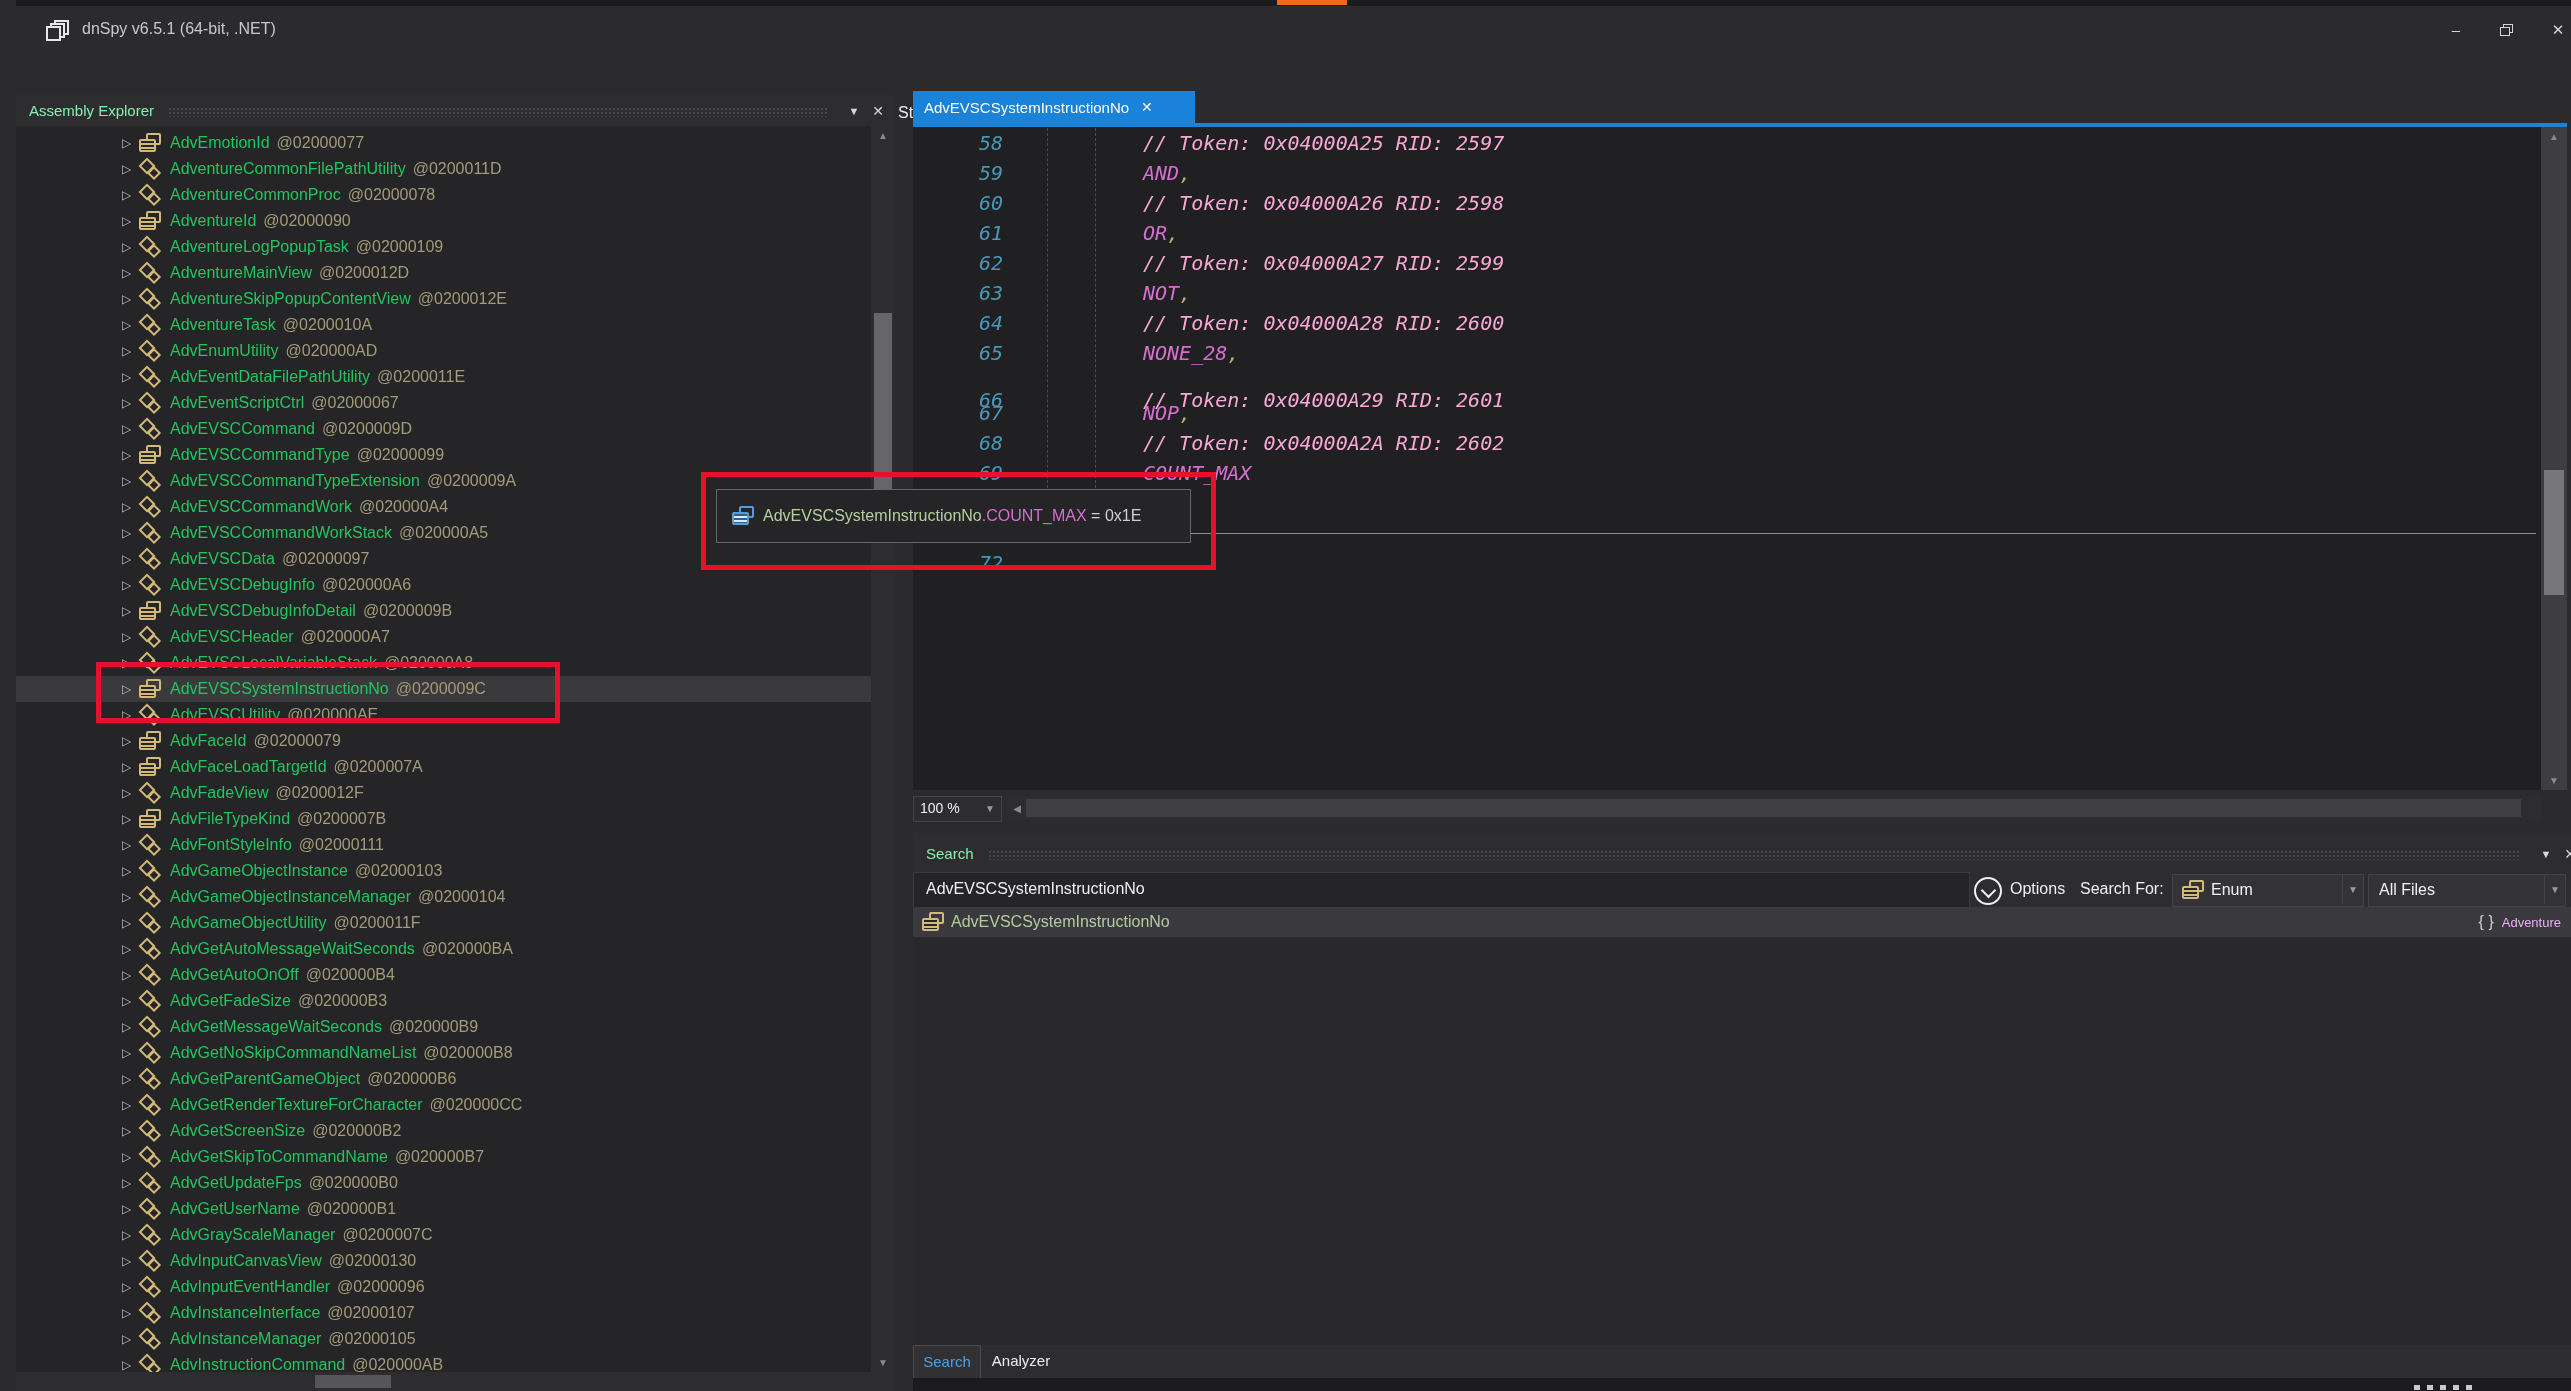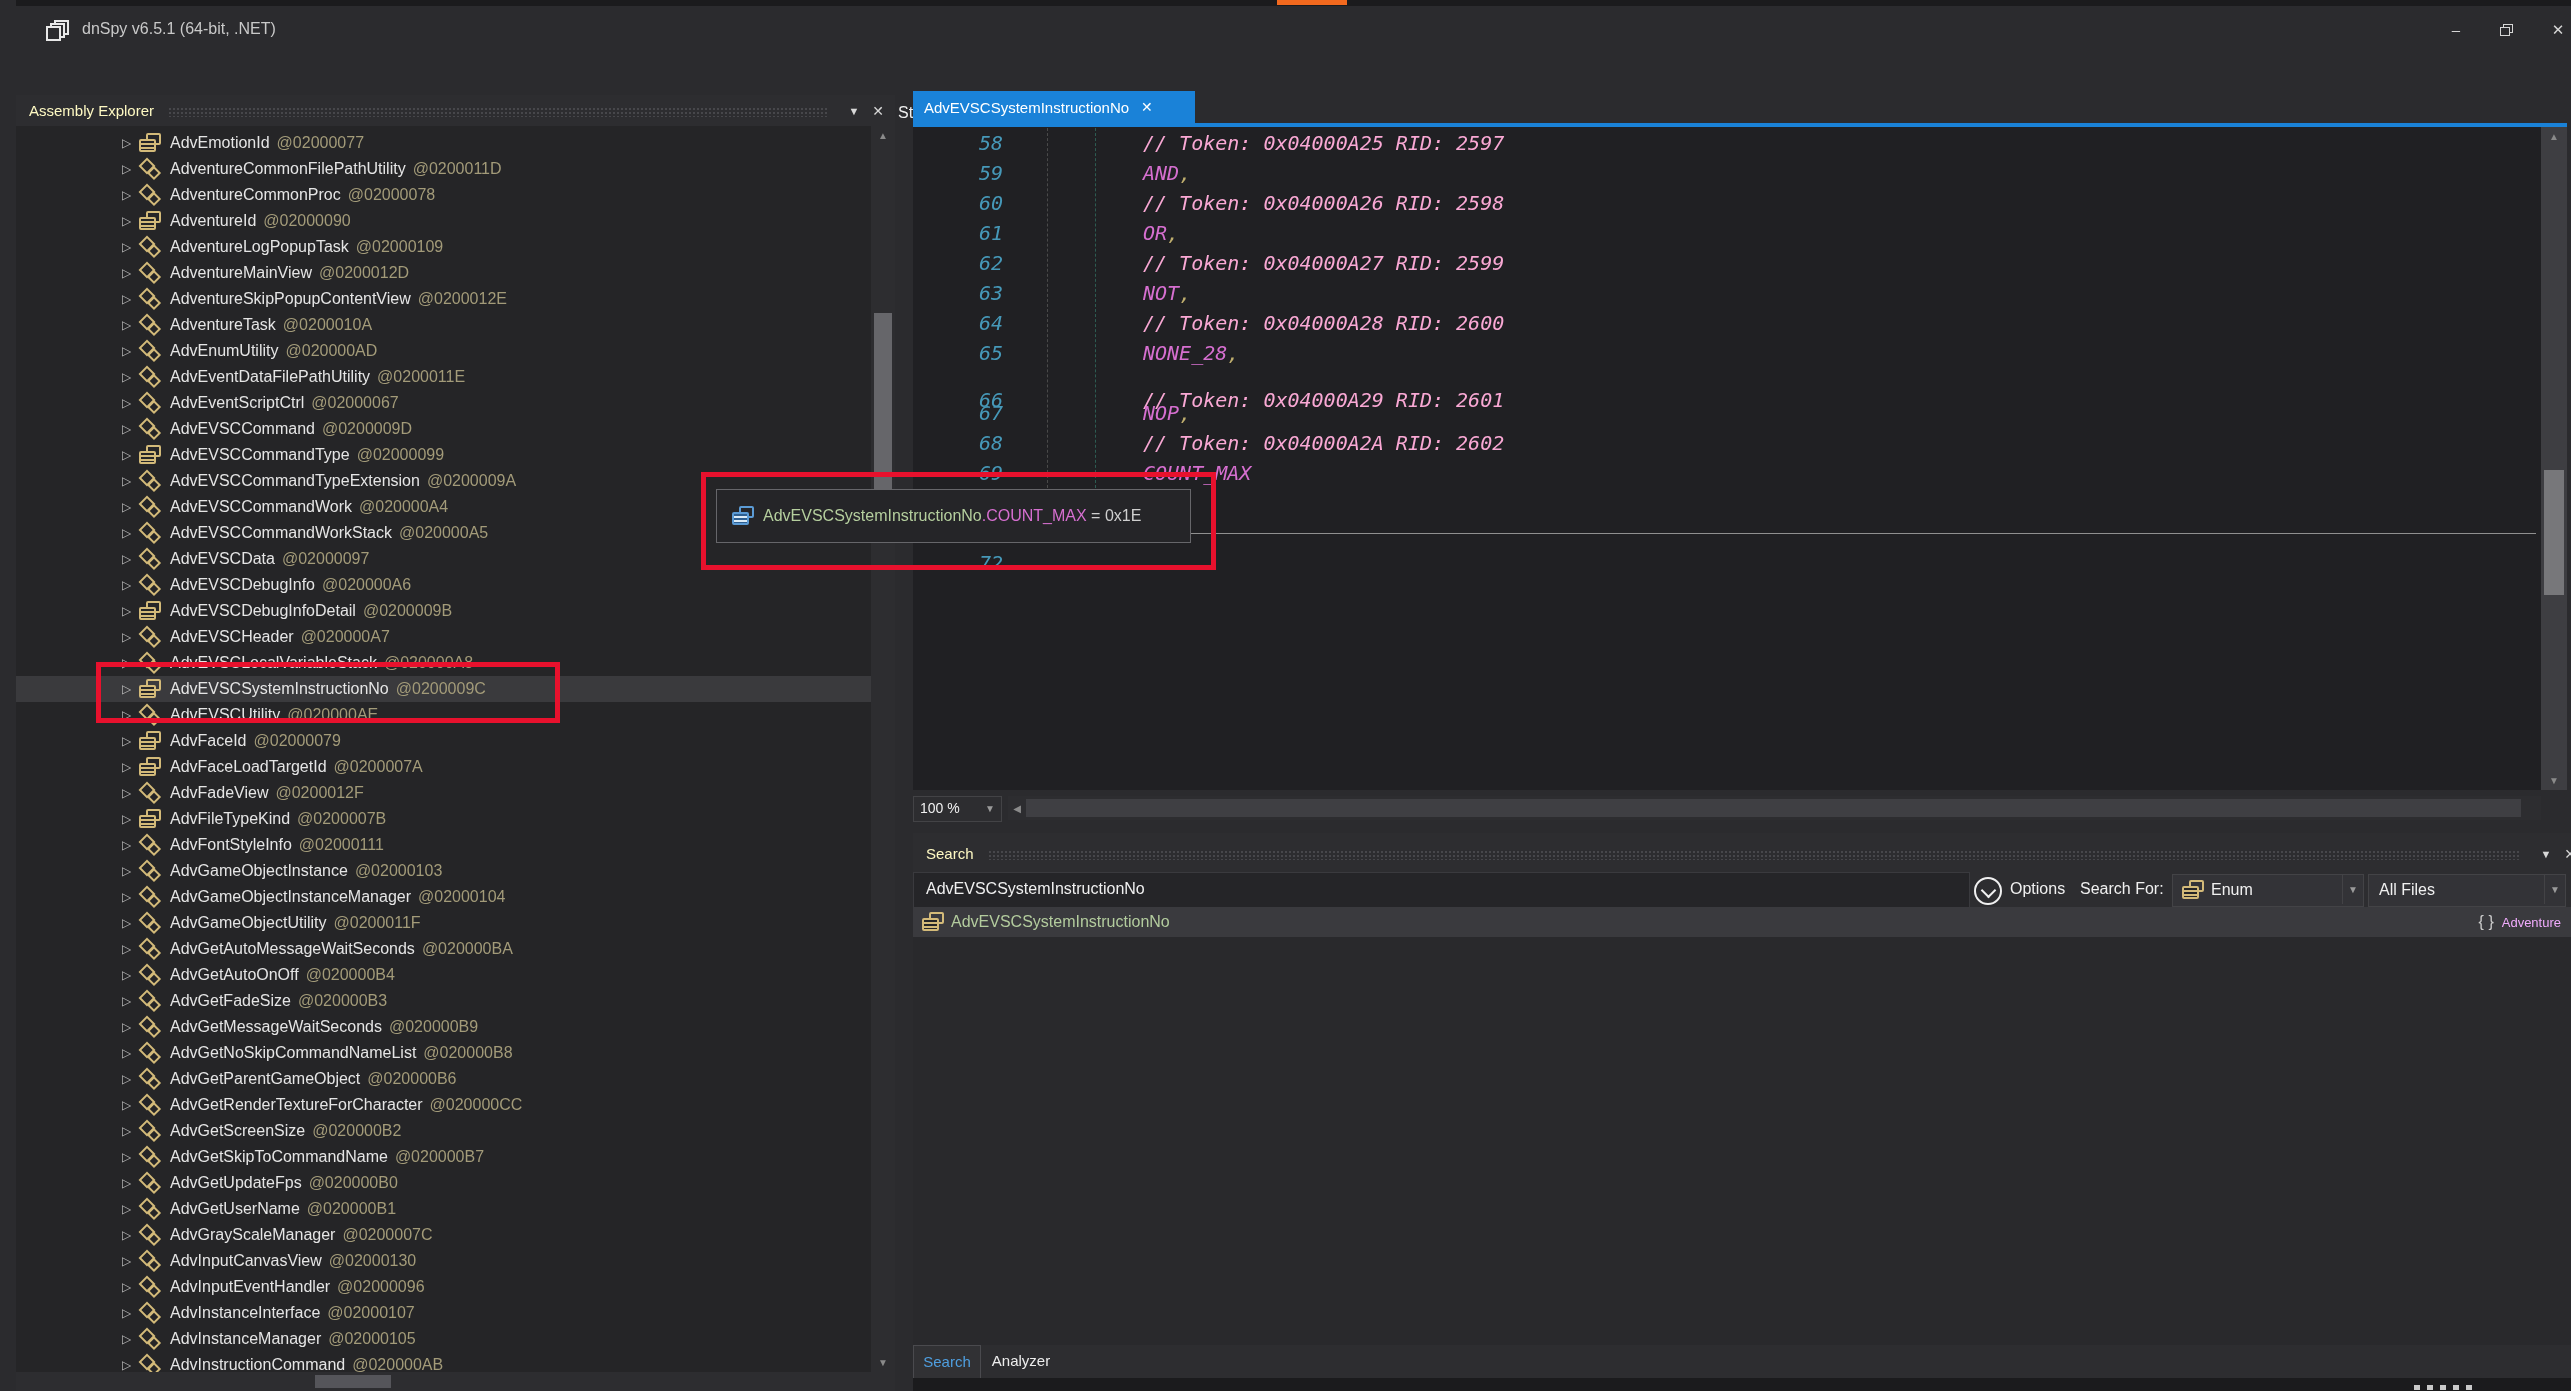--- a/index.html
+++ b/index.html
@@ -46,41 +46,41 @@
   .curve{top:52px;font-size:24px;color:#6e6e6e;}
   #undo-icon{left:758px;}
   #redo-icon{left:790px;}
   #play-icon{left:840px;top:58px;width:0;height:0;border-left:17px solid #3dbb3d;border-top:10px solid transparent;border-bottom:10px solid transparent;}
   #start-label{left:866px;top:58px;font-size:16px;color:#f0f0f0;}
   #search-tool-icon{left:936px;top:56px;width:15px;height:15px;border:2px solid #e0e0e0;border-radius:50%;}
   #search-tool-icon i{position:absolute;left:13px;top:14px;width:2px;height:7px;background:#e0e0e0;transform:rotate(-45deg);}
   
   #ae-panel{left:0;top:95px;width:879px;height:1296px;background:#252527;}
   .panelhdr{position:absolute;left:0;top:0;width:100%;height:31px;background:#2d2d30;display:flex;align-items:center;}
-  .panelhdr .ph-title{margin-left:13px;font-size:15px;color:#fef9c3;white-space:nowrap;}
+  .panelhdr .ph-title{margin-left:13px;font-size:15px;color:#86efac;white-space:nowrap;}
   .panelhdr .dots{flex:1;height:10px;margin:2px 14px 0 14px;
       background-image:radial-gradient(#47474b 1px,transparent 1.2px);background-size:4px 4px;}
   .panelhdr .ph-chev{width:22px;font-size:11px;color:#d8d8d8;text-align:center;}
   .panelhdr .ph-close{width:26px;font-size:14px;color:#d8d8d8;text-align:center;margin-right:4px;}
   #tree{position:absolute;left:0;top:31px;width:879px;height:1246px;overflow:hidden;}
   .trow{position:absolute;left:0;width:855px;height:26px;display:flex;align-items:center;}
   .trow.selected{background:#3a3a3d;}
   .exp{width:14px;margin-left:106px;font-size:12px;color:#bcbcbc;line-height:26px;}
   .ticon{position:relative;width:24px;height:20px;margin-left:2px;flex:none;}
   .icon-enum::before{content:"";position:absolute;left:8px;top:0;width:11px;height:8px;border:2px solid #d3ba79;border-radius:2px;}
   .icon-enum::after{content:"";position:absolute;left:1px;top:6px;width:13px;height:9px;border:2px solid #d3ba79;border-radius:2px;
       background-color:#252527;
       background-image:linear-gradient(to bottom,transparent 2px,#d3ba79 2px,#d3ba79 4px,transparent 4px,transparent 6px,#d3ba79 6px,#d3ba79 8px,transparent 8px);}
   .icon-class::before{content:"";position:absolute;left:3px;top:1px;width:8px;height:8px;border:2px solid #d3ba79;transform:rotate(45deg);}
   .icon-class::after{content:"";position:absolute;left:11px;top:9px;width:6px;height:6px;border:2px solid #d3ba79;transform:rotate(45deg);}
   .icon-enum-blue::before{content:"";position:absolute;left:8px;top:0;width:11px;height:8px;border:2px solid #5b9bd5;border-radius:2px;}
   .icon-enum-blue::after{content:"";position:absolute;left:1px;top:6px;width:13px;height:9px;border:2px solid #5b9bd5;border-radius:2px;
       background-color:#2e5f91;
       background-image:linear-gradient(to bottom,transparent 2px,#dcecf8 2px,#dcecf8 4px,transparent 4px,transparent 6px,#dcecf8 6px,#dcecf8 8px,transparent 8px);}
-  .tname{margin-left:8px;font-size:16px;color:#e5e5e5;white-space:nowrap;}
+  .tname{margin-left:8px;font-size:16px;color:#22c55e;white-space:nowrap;}
   .taddr{margin-left:7px;font-size:16px;color:#a39b79;white-space:nowrap;}
   #tree-vscroll{position:absolute;left:855px;top:31px;width:24px;height:1246px;background:#2d2d30;}
   .sb-arrow{position:absolute;width:100%;text-align:center;color:#8a8a8a;font-size:10px;}
   #tree-vthumb{position:absolute;left:3px;top:187px;width:18px;height:184px;background:#66666a;}
   #tree-hscroll{position:absolute;left:0;top:1277px;width:879px;height:19px;background:#2d2d30;}
   #tree-hthumb{position:absolute;left:299px;top:3px;width:76px;height:13px;background:#55555a;}
   
   #code-panel{left:897px;top:95px;width:1674px;height:727px;}
   #tabbar{position:absolute;left:0;top:0;width:1674px;height:28px;background:#2b2b2e;}
   #tab-active{position:absolute;left:0;top:-4px;width:282px;height:32px;background:#1a82d8;display:flex;align-items:center;}

